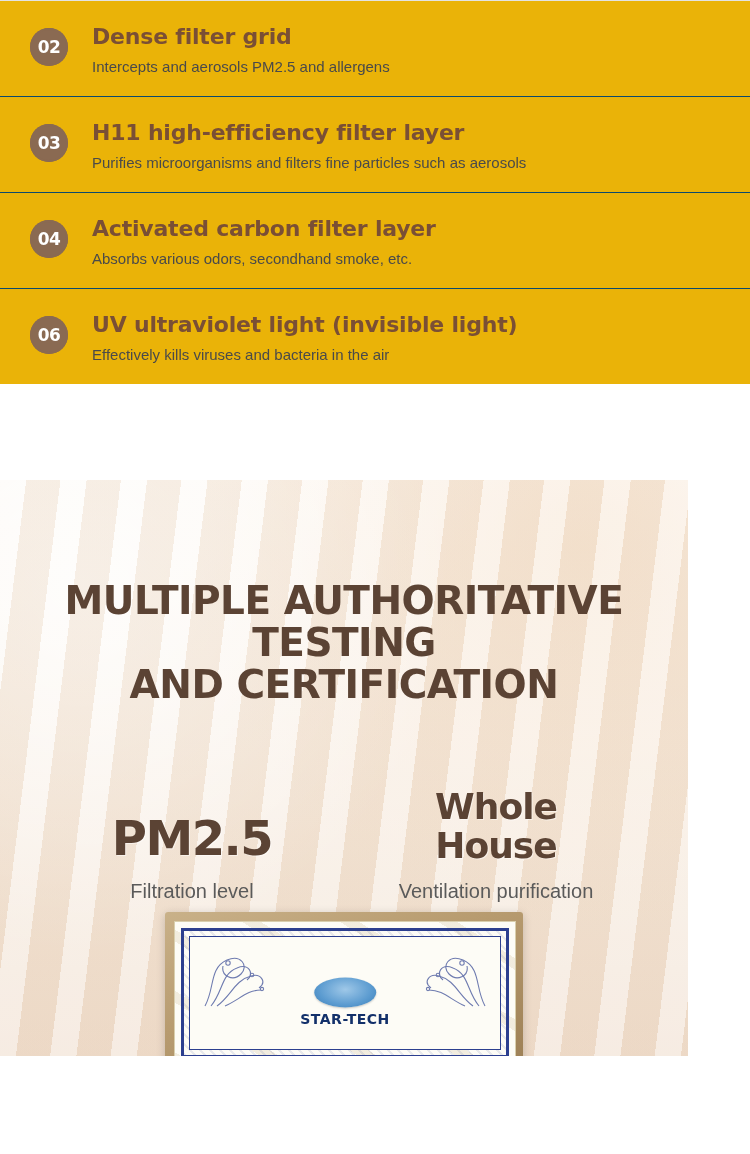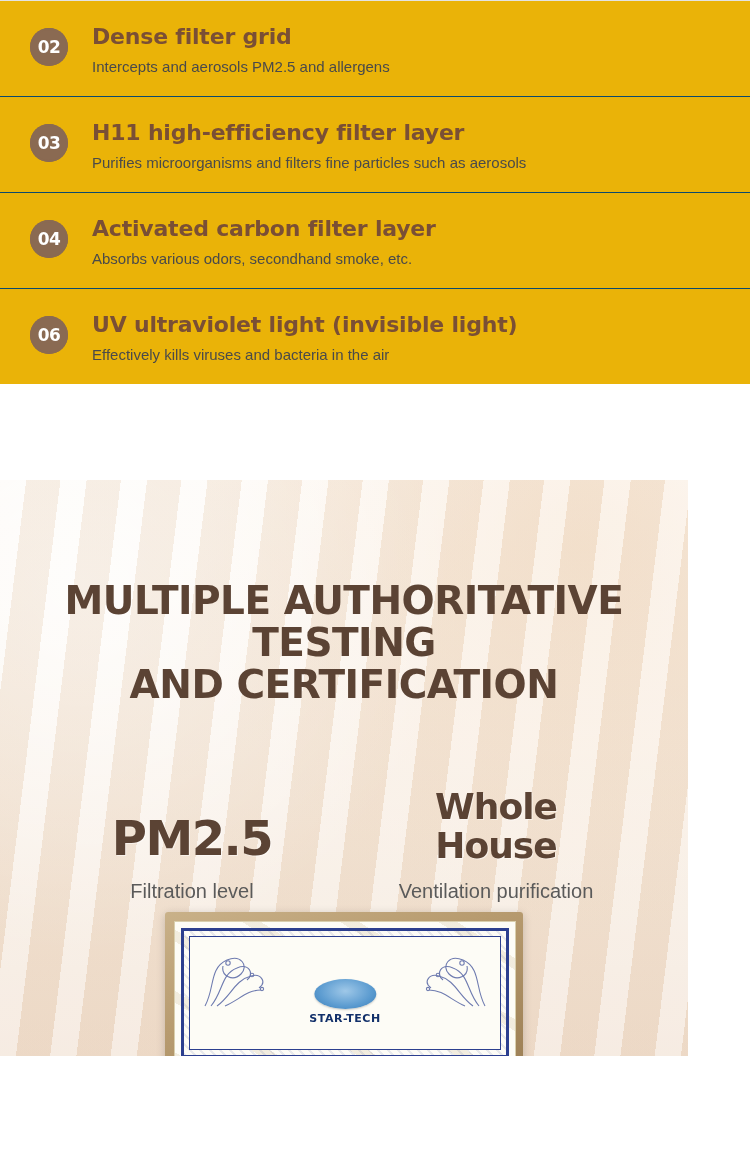--- a/index.html
+++ b/index.html
@@ -211,21 +211,21 @@
     width: 62px;
     height: 30px;
     margin: 0 auto;
     border-radius: 50%;
     background: radial-gradient(ellipse at 50% 40%, #9fc8e8 0%, #5b9bd0 60%, #3a7cb5 100%);
     position: relative;
     box-shadow: 0 1px 2px rgba(0,0,0,0.2);
   }
   .cert-logo-text {
     font-family: "DejaVu Sans", sans-serif;
-    font-size: 11px;
+    font-size: 14px;
     font-weight: bold;
     color: #12306a;
     letter-spacing: 0.5px;
     margin-top: 3px;
   }
   .cert-flourish {
     position: absolute;
     top: 26px;
     width: 92px;
     height: 70px;

